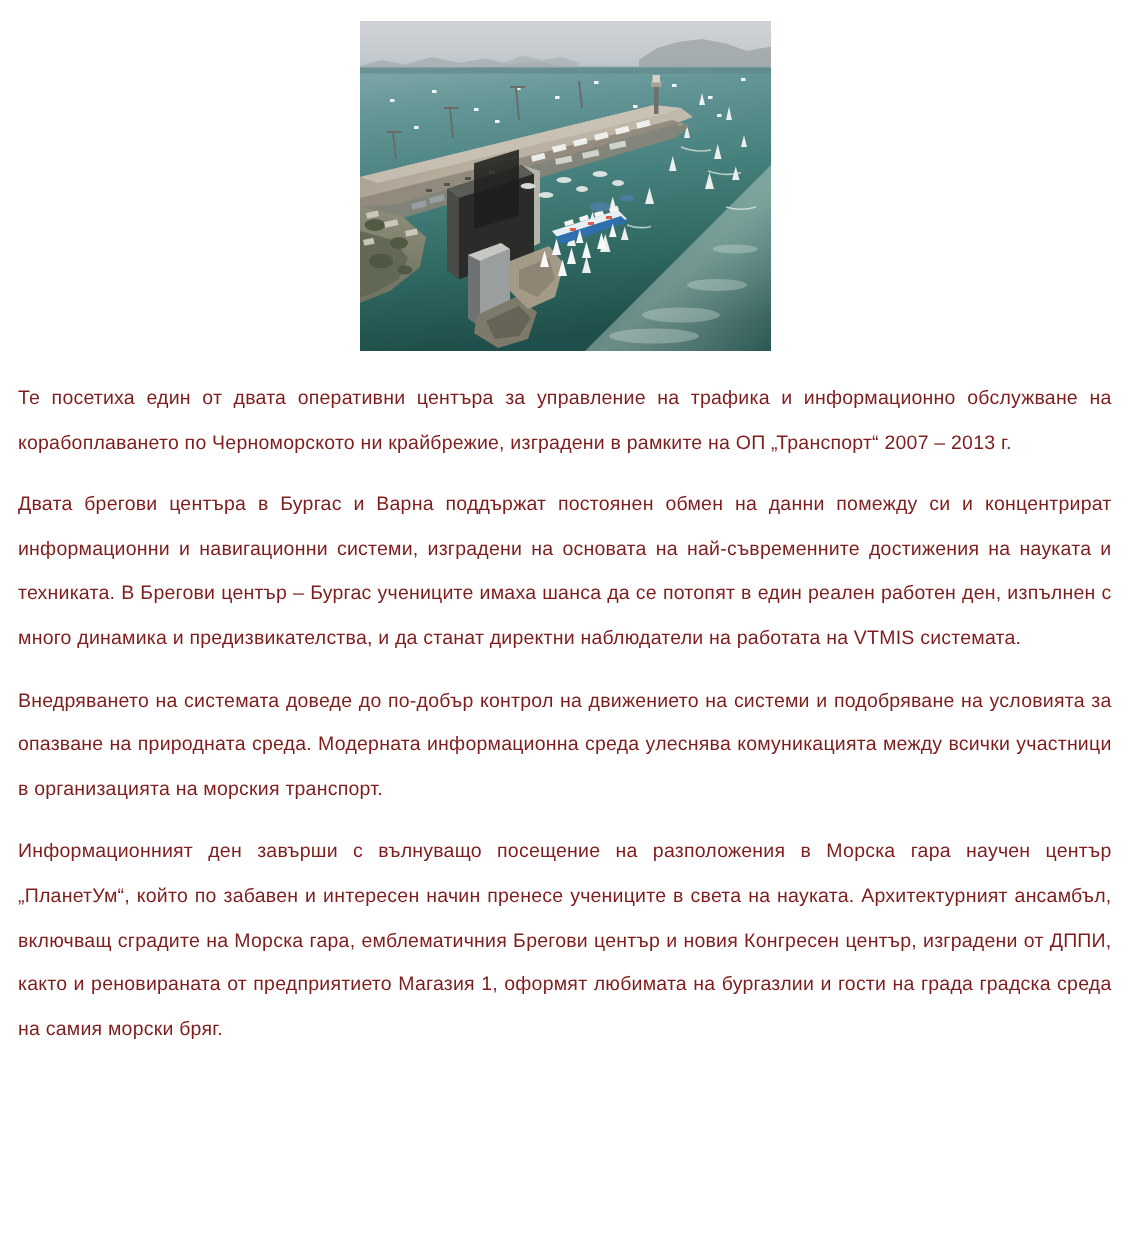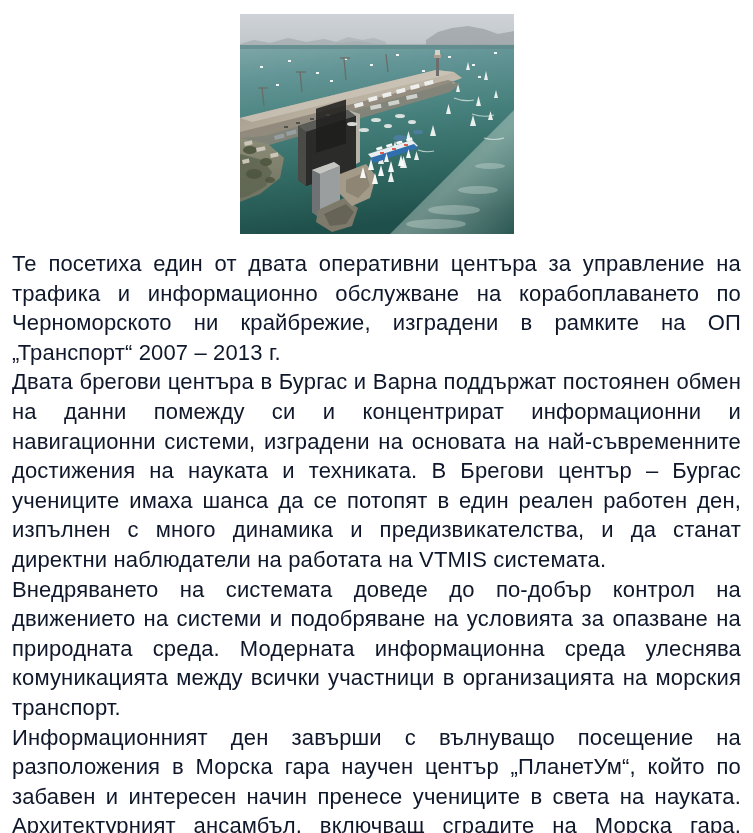--- a/index.html
+++ b/index.html
@@ -38,28 +38,29 @@
     width: 274px;
     height: 220px;
   }
   .article {
     padding: 0 12px;
     box-sizing: border-box;
   }
   .para {
     margin: 0;
     padding: 0;
-    font-size: 22px;
+    font-size: 13px;
     line-height: 29.6px;
     text-align: justify;
     text-justify: inter-word;
-    color: #0f172a;
+    color: #7f1d1d;
     letter-spacing: 0.15px;
   }
   .para + .para {
+    margin-top: 12px;
   }
   .para:first-child {
     margin-top: 11px;
   }
 </style>
 </head>
 <body>
 
 <div class="page">
 

